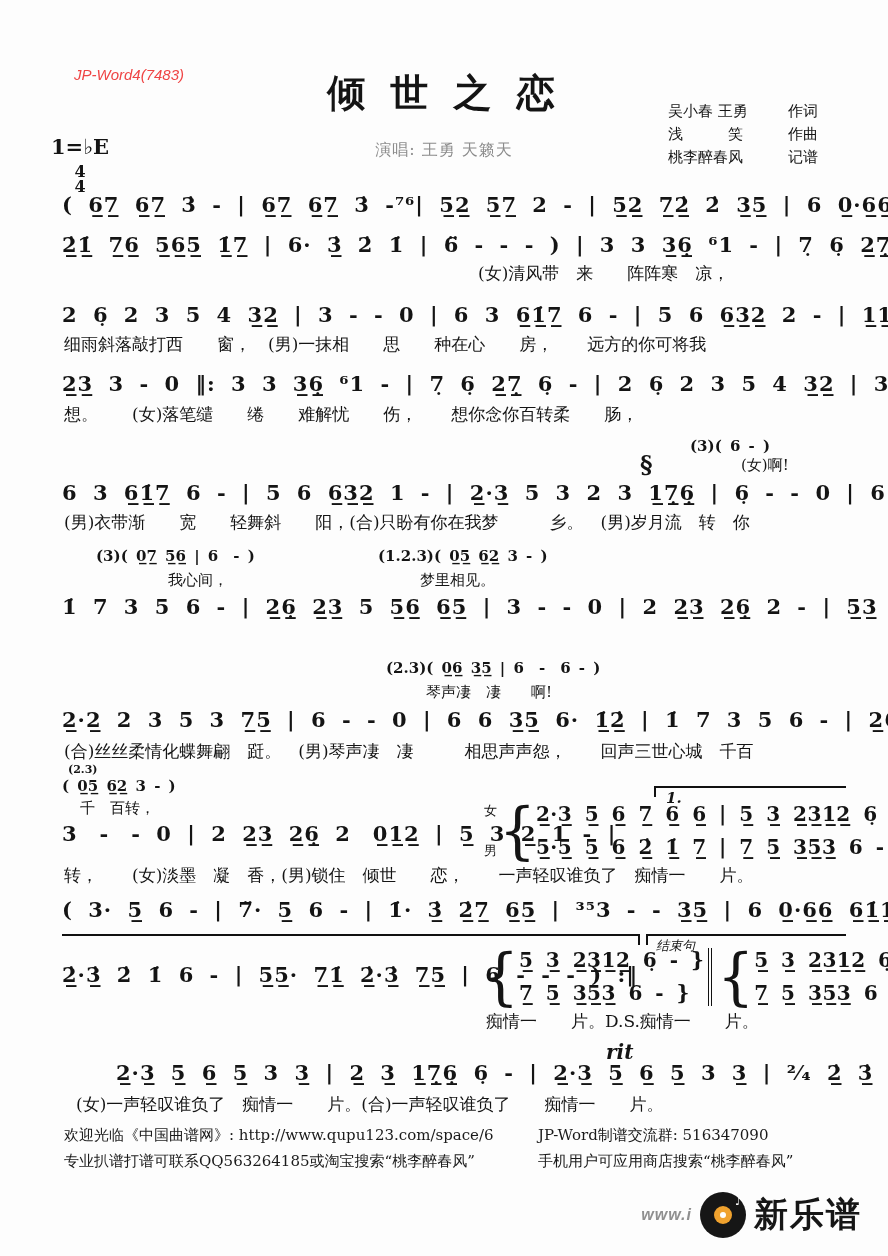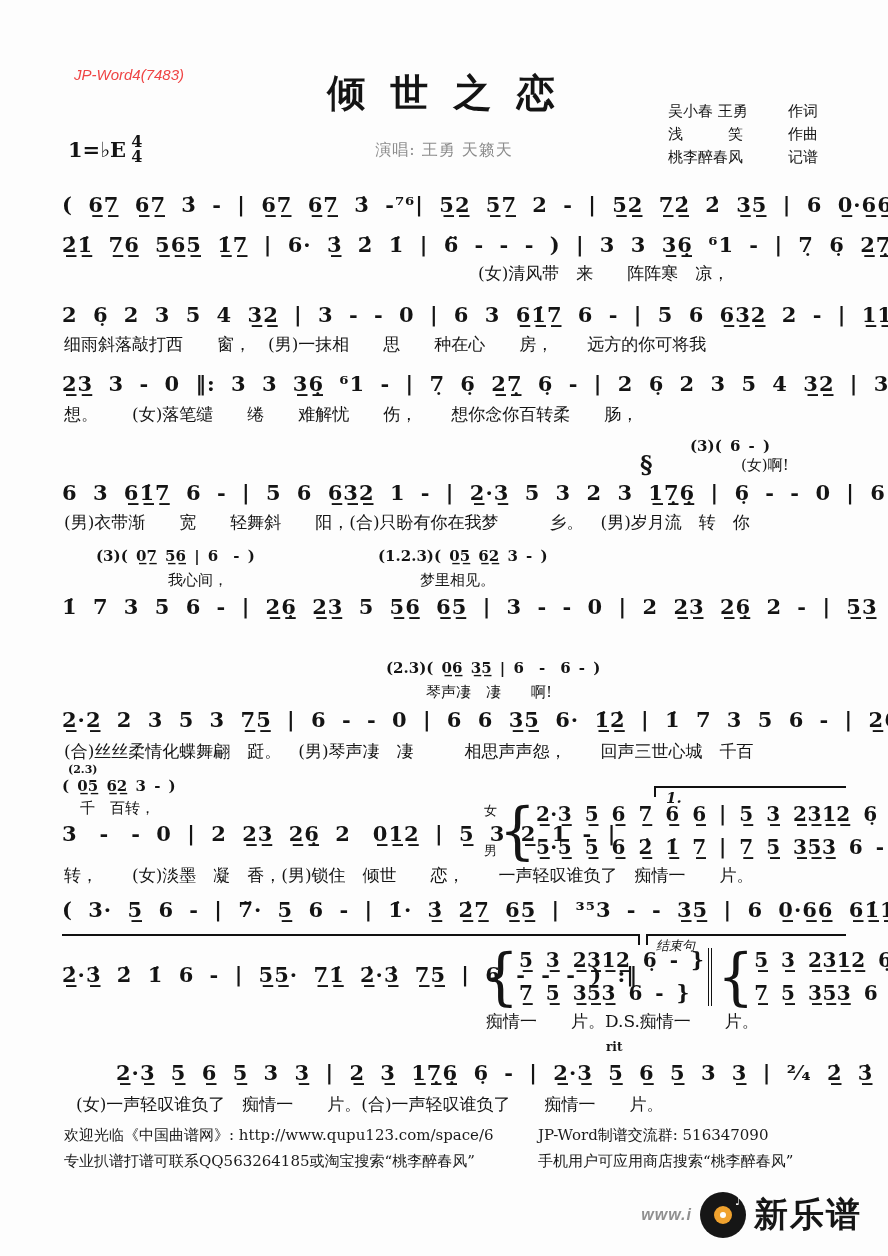--- a/index.html
+++ b/index.html
@@ -6,32 +6,32 @@
   .page{position:relative;width:888px;height:1256px;background:#fdfdfd;margin:0 auto;
         font-family:"DejaVu Serif","Liberation Serif",serif;color:#141414;overflow:hidden;}
   .gen{position:absolute;left:74px;top:66px;font-family:"Liberation Sans",sans-serif;
        font-style:italic;font-size:15px;color:#ef4444;}
   .title{position:absolute;left:0;top:68px;width:100%;margin:0;text-align:center;
          font-size:38px;font-weight:bold;letter-spacing:6px;}
   .subtitle{position:absolute;left:0;top:140px;width:100%;text-align:center;
             font-size:16px;color:#8c8c8c;letter-spacing:1px;}
   .credits{position:absolute;left:668px;top:100px;width:150px;font-size:15px;}
   .credit-row{display:flex;justify-content:space-between;line-height:23px;}
-  .keysig{position:absolute;left:68px;top:134px;display:flex;align-items:center;gap:5px;
-          font-weight:bold;font-size:21px;}
+  .keysig{position:absolute;left:51px;top:134px;display:flex;gap:5px;
+          font-weight:bold;font-size:21px;flex-direction:column;}
   .ts{display:flex;flex-direction:column;align-items:center;}
   .ts span{font-size:16px;font-weight:bold;line-height:15px;}
   .mrow{position:absolute;left:62px;font-weight:bold;font-size:21px;letter-spacing:1px;
         word-spacing:7px;white-space:pre;}
   .lrow{position:absolute;font-size:17px;white-space:pre;}
   .cue{position:absolute;font-weight:bold;font-size:15px;word-spacing:3px;white-space:pre;text-align:right;}
   .cuelyr{position:absolute;font-size:15px;white-space:pre;}
   .cueprefix{position:absolute;font-weight:bold;font-size:11px;white-space:pre;}
   .segno{position:absolute;font-size:24px;font-weight:bold;}
-  .rit{position:absolute;font-size:12px;font-weight:bold;}
+  .rit{position:absolute;font-size:20px;font-weight:bold;font-style:italic;}
   .volta{position:absolute;height:9px;border-top:2px solid #111;}
   .tick-left{border-left:2px solid #111;}
   .tick-right{border-right:2px solid #111;}
   .volta-label{position:absolute;font-size:15px;font-style:italic;font-weight:bold;}
   .end-label{position:absolute;font-size:13px;font-style:italic;white-space:pre;}
   .vstack{position:absolute;display:flex;align-items:center;}
   .vlabels{display:flex;flex-direction:column;justify-content:space-between;height:58px;
            font-size:13px;margin-right:2px;}
   .brace{font-size:58px;line-height:64px;font-weight:normal;transform:scaleY(1.05);}
   .vrows{display:flex;flex-direction:column;}

